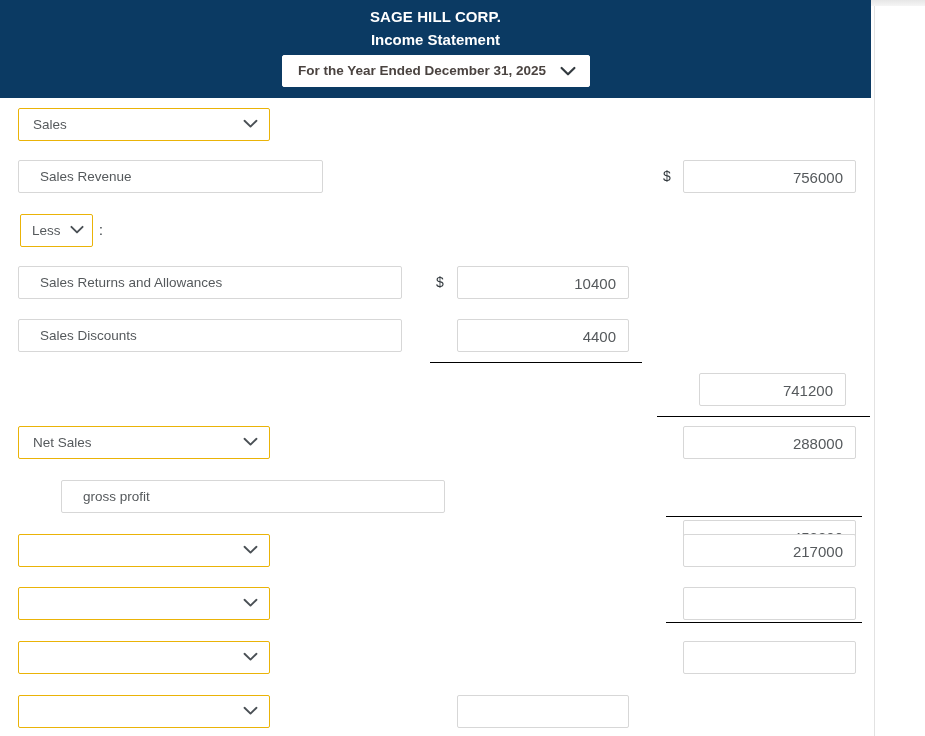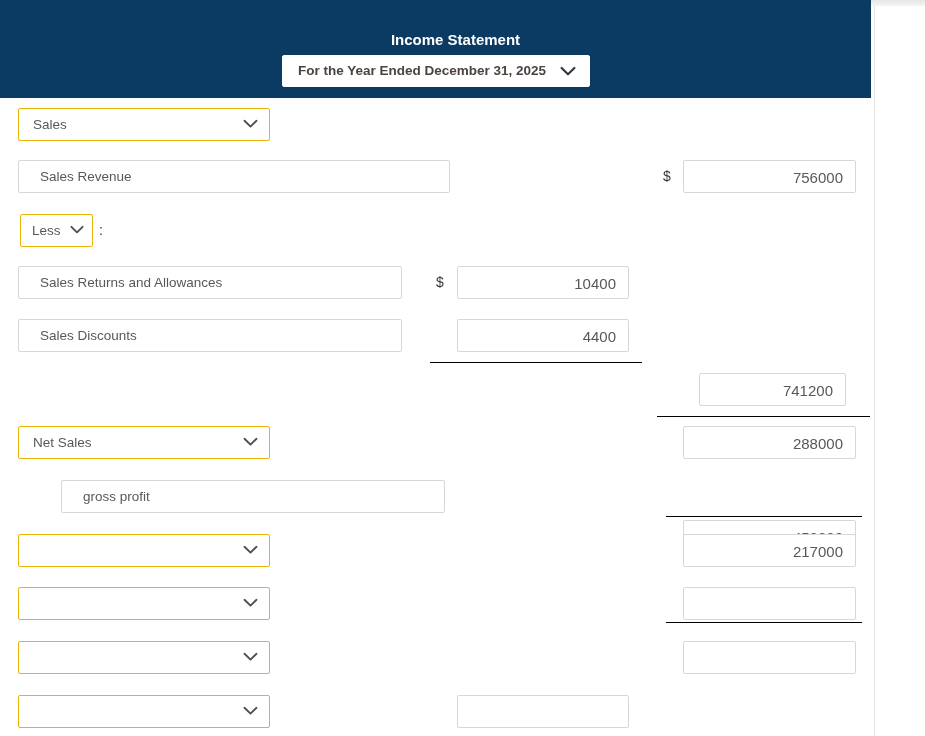--- a/index.html
+++ b/index.html
@@ -54,21 +54,20 @@
     letter-spacing: .1px;
   }
   .stmt-subtitle {
     position: absolute;
     left: 0; top: 31px;
     width: 871px;
     text-align: center;
     color: #ffffff;
     font-size: 15px;
     font-weight: bold;
-    margin-left: 20px;
   }
   .period-select {
     position: absolute;
     left: 282px; top: 55px;
     width: 308px; height: 32px;
     background: #ffffff;
     border: 1px solid #ffffff;
     border-radius: 2px;
     box-sizing: border-box;
   }
@@ -162,20 +161,21 @@
 </style>
 </head>
 <body>
 
 <div id="page">
 
   <div class="chrome-top-strip"></div>
   <div class="content-edge"></div>
 
   <div class="stmt-header">
+    <div class="stmt-company">SAGE HILL CORP.</div>
     <div class="stmt-subtitle">Income Statement</div>
 
     <div class="period-select">
       <span class="ps-label">For the Year Ended December 31, 2025</span>
       <span class="caret">
         <svg width="16" height="11" viewBox="0 0 16 11">
           <path d="M1.6 2 L8 8.3 L14.4 2" fill="none" stroke="#333a3f" stroke-width="2.2" stroke-linecap="round" stroke-linejoin="round"></path>
         </svg>
       </span>
     </div>
@@ -186,21 +186,21 @@
       <span class="sel-text">Sales</span>
       <span class="caret">
         <svg width="15" height="10" viewBox="0 0 15 10">
           <path d="M1.5 1.8 L7.5 7.6 L13.5 1.8" fill="none" stroke="#4a5055" stroke-width="1.9" stroke-linecap="round" stroke-linejoin="round"></path>
         </svg>
       </span>
     </div>
   </div>
 
   <div class="row" style="top:160px;">
-    <div class="txt" style="left:18px; top:0; width:432px;padding-left:24px;">
+    <div class="txt" style="left:18px; top:0; width:305px;padding-left:24px;">
       <span class="txt-val">Sales Revenue</span>
     </div>
     <span class="dollar" style="left:663px; top:8px;">$</span>
     <div class="num" style="left:683px; top:0; width:173px;">
       <span class="num-val">756000</span>
     </div>
   </div>
 
   <div class="row" style="top:214px;">
     <div class="sel" style="left:20px; top:0; width:73px;">

